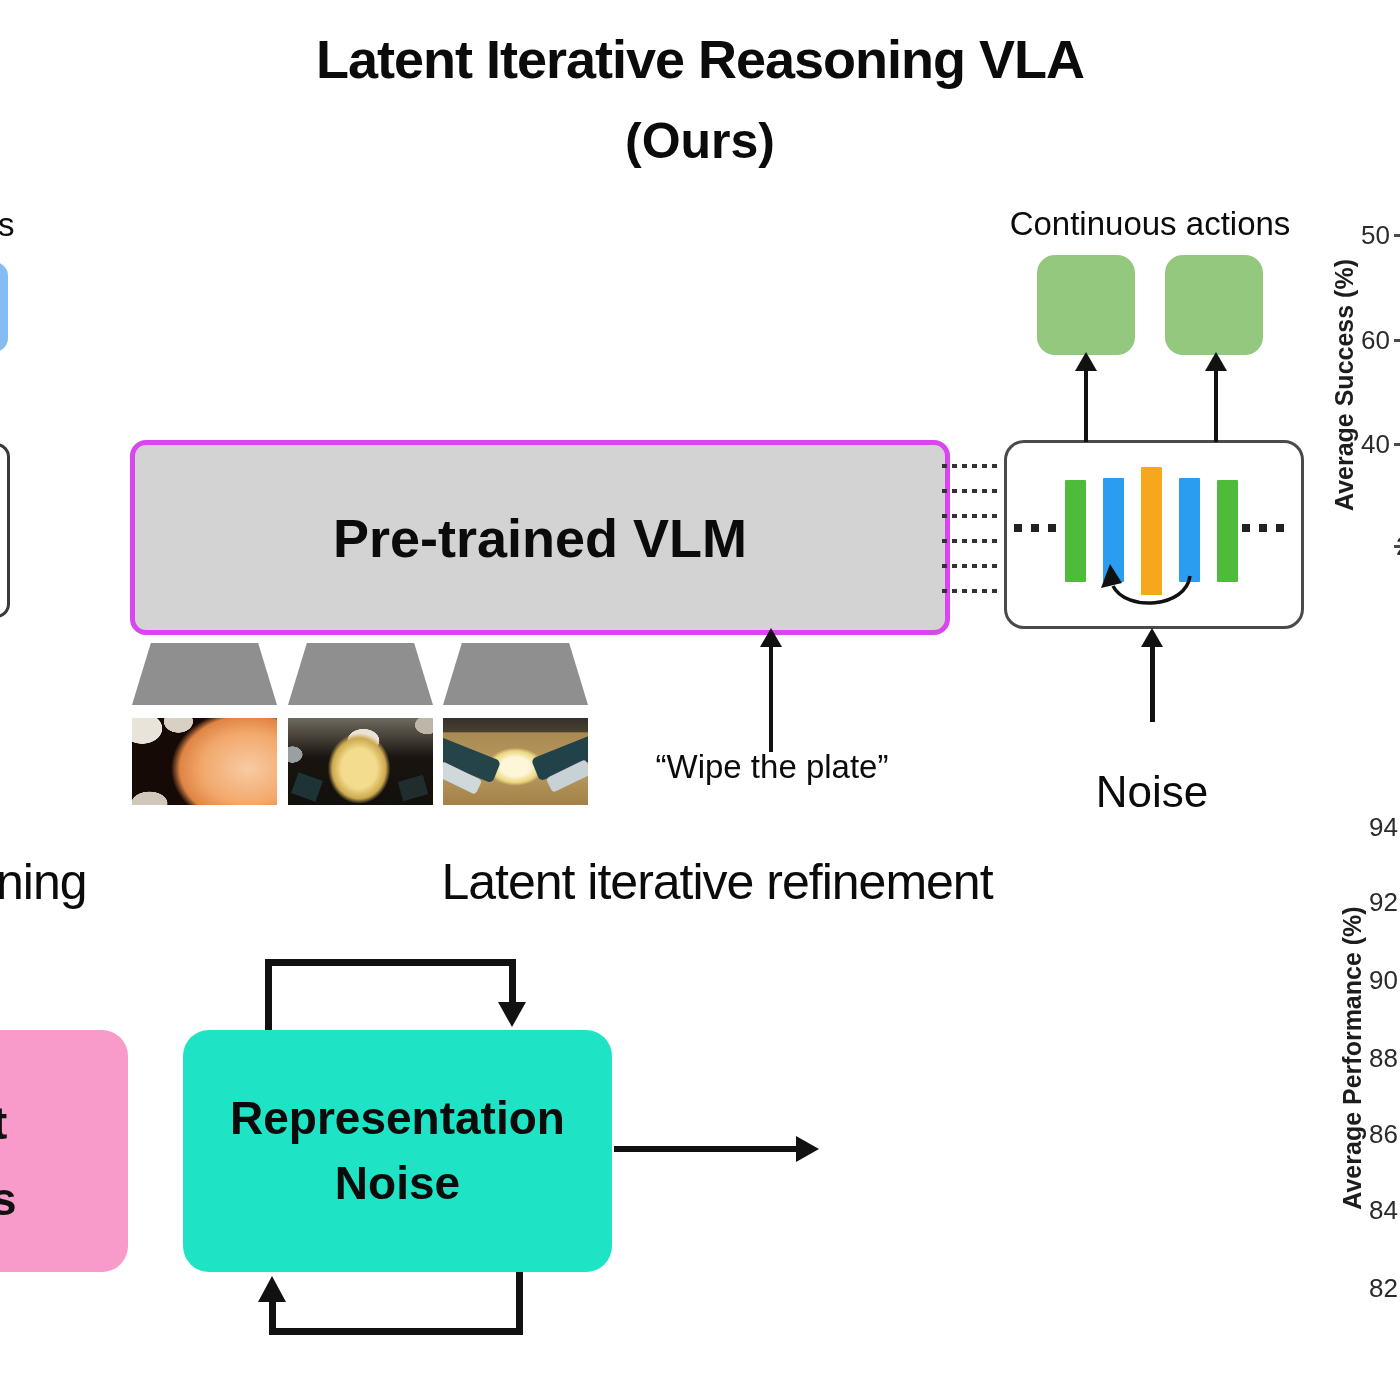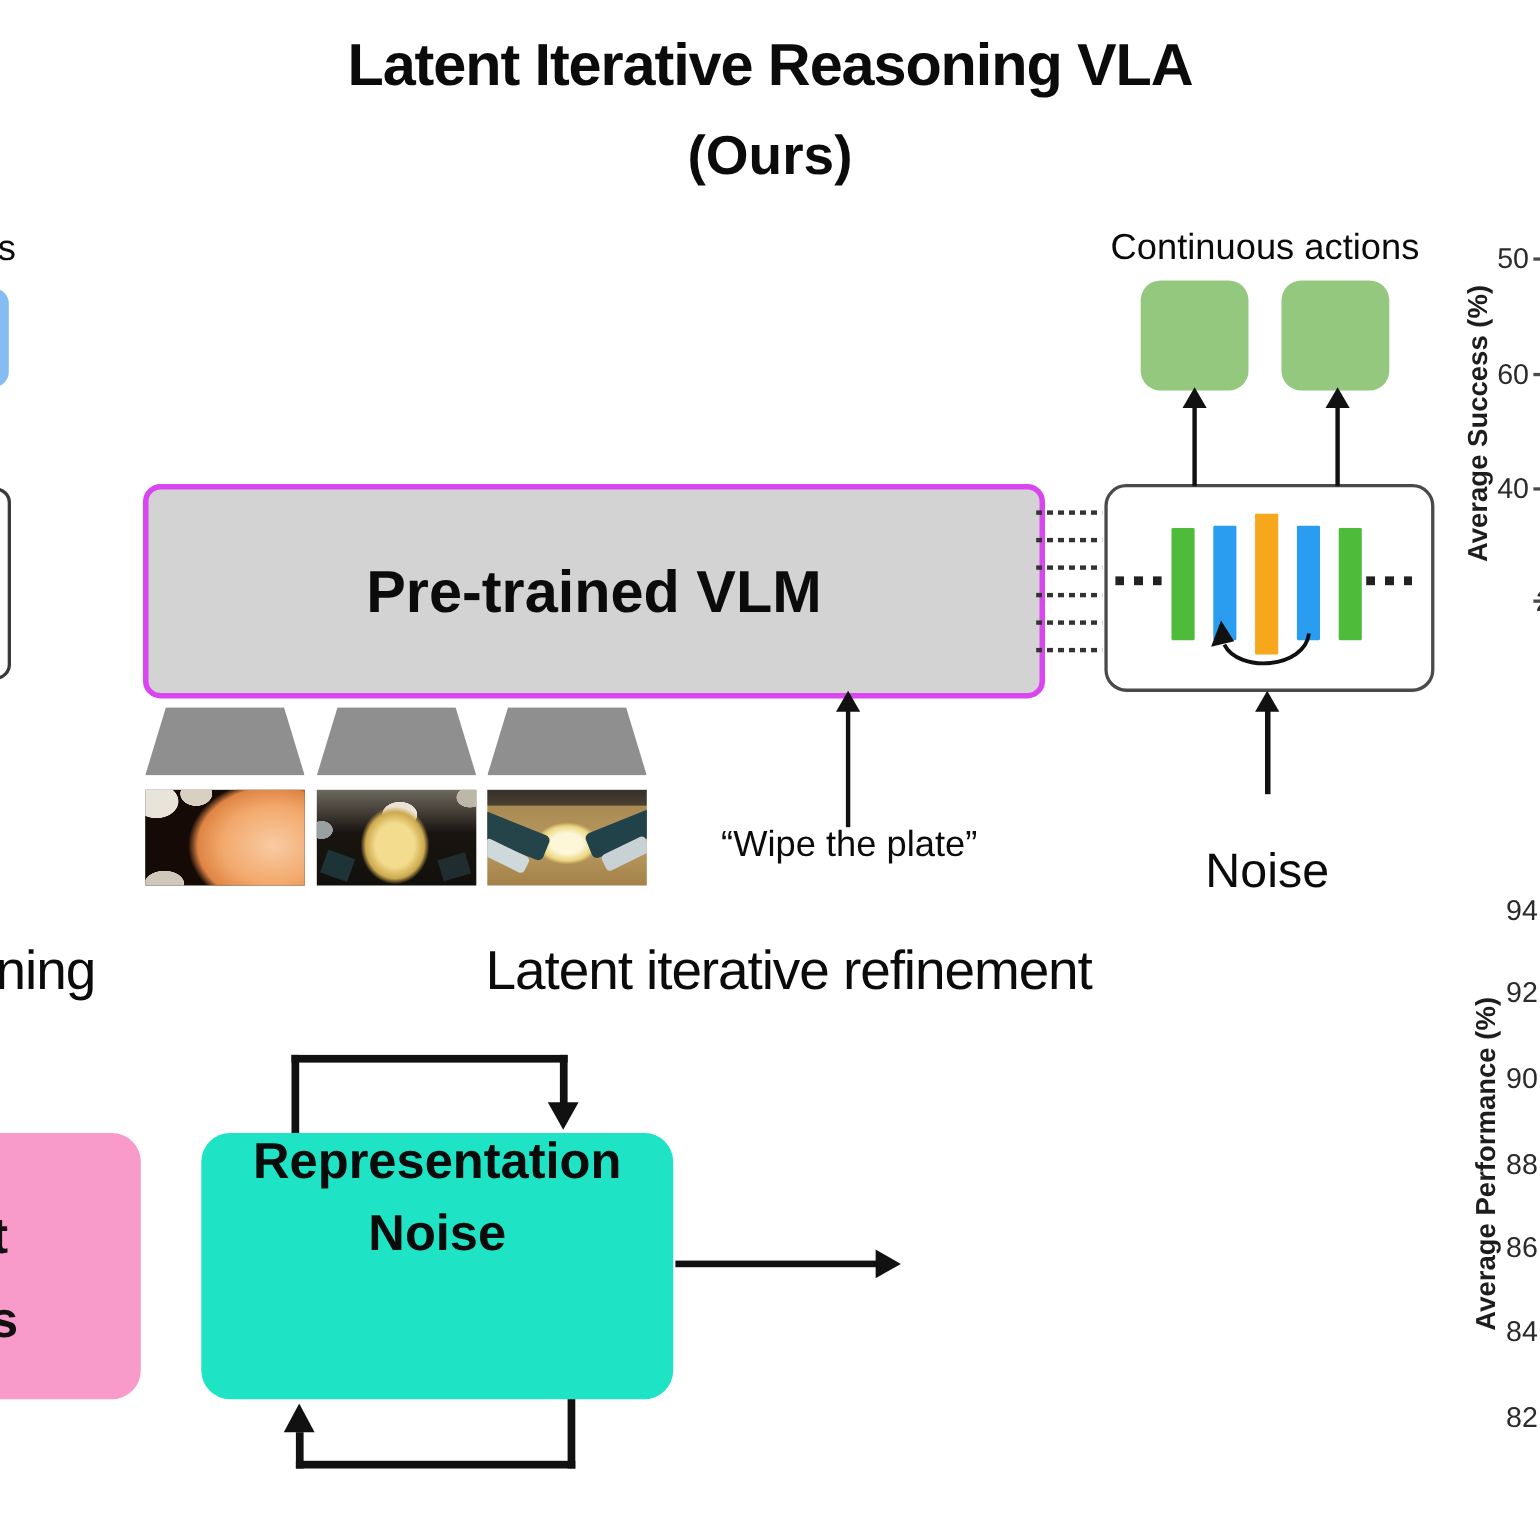--- a/index.html
+++ b/index.html
@@ -135,21 +135,21 @@
 
   <div class="abs" style="left:-60px;top:1030px;width:188px;height:242px;background:#f99bca;border-radius:26px;"></div>
   <div class="fragtext" style="left:-8px;top:1096px;">t</div>
   <div class="fragtext" style="left:-9px;top:1172px;">s</div>
 
   <div class="hline" style="left:265px;top:959px;width:251px;height:7px;"></div>
   <div class="vline" style="left:265px;top:959px;width:7px;height:71px;"></div>
   <div class="vline" style="left:509px;top:959px;width:7px;height:45px;"></div>
   <div class="arrow-down-big" style="left:498px;top:1002px;"></div>
 
-  <div class="abs ctr" style="left:183px;top:1030px;width:429px;height:242px;background:#1fe3c5;border-radius:26px;display:flex;flex-direction:column;align-items:center;justify-content:flex-start;">
+  <div class="abs ctr" style="left:183px;top:1030px;width:429px;height:242px;background:#1fe3c5;border-radius:26px;display:flex;flex-direction:column;align-items:center;justify-content:center;">
     <span class="boxlabel" style="line-height:1.1;margin-bottom:14px;">Representation</span>
     <span class="boxlabel" style="line-height:1.1;">Noise</span>
   </div>
 
   <div class="vline" style="left:516px;top:1272px;width:7px;height:63px;"></div>
   <div class="hline" style="left:269px;top:1328px;width:254px;height:7px;"></div>
   <div class="vline" style="left:269px;top:1302px;width:7px;height:33px;"></div>
   <div class="arrow-up-big" style="left:258px;top:1276px;"></div>
 
   <div class="hline" style="left:614px;top:1146px;width:184px;height:6px;"></div>

